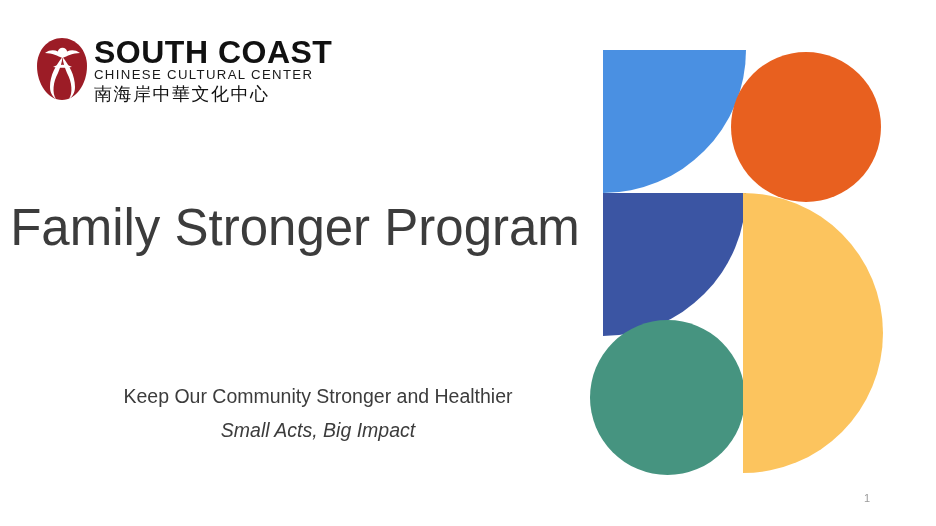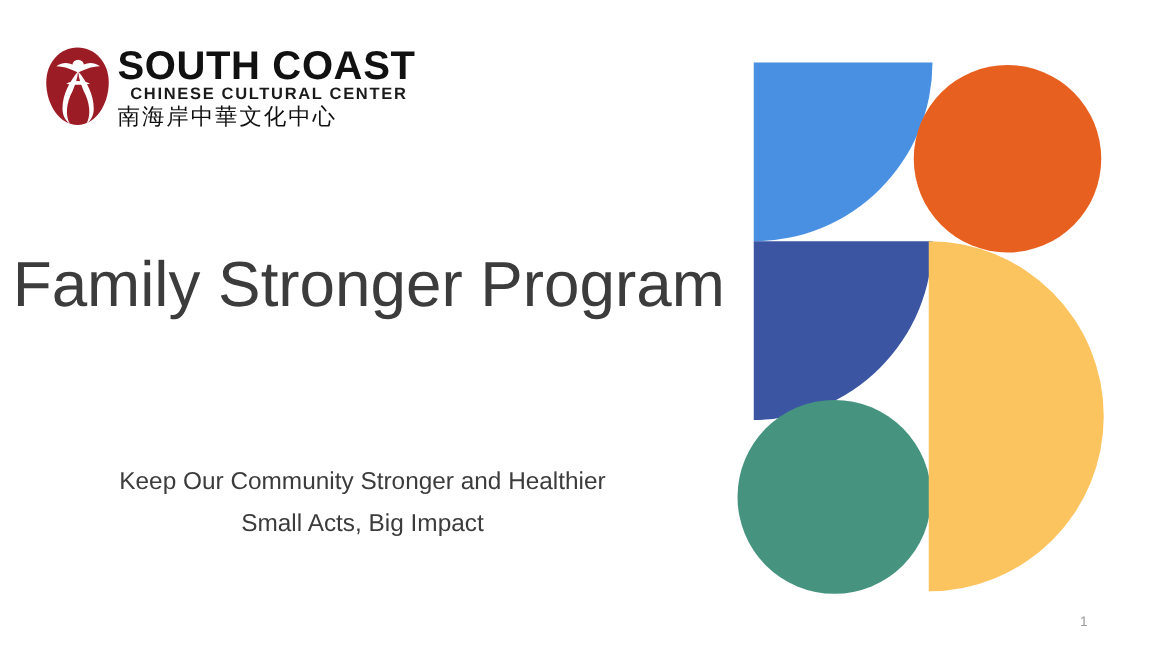--- a/index.html
+++ b/index.html
@@ -44,27 +44,26 @@
     font-family: "Liberation Sans", sans-serif;
     font-weight: bold;
     font-size: 32px;
     line-height: 29px;
     letter-spacing: 0.5px;
     color: #111111;
     white-space: nowrap;
   }
   .logo-line2 {
     font-family: "Liberation Sans", sans-serif;
-    font-weight: bold;
+    font-weight: normal;
     font-size: 13.2px;
     line-height: 16px;
     letter-spacing: 1.35px;
     color: #1a1a1a;
     white-space: nowrap;
-    text-align: right;
   }
   .logo-line3 {
     font-family: "DejaVu Sans", sans-serif;
     font-weight: normal;
     font-size: 18px;
     line-height: 22px;
     letter-spacing: 1.5px;
     color: #111111;
     white-space: nowrap;
   }
@@ -82,34 +81,36 @@
     font-weight: normal;
     font-size: 51px;
     line-height: 63px;
     color: #3c3c3c;
     margin: 0;
     padding: 0;
   }
   .subtitle-area {
     position: absolute;
     left: 0px;
-    top: 371px;
+    top: 382px;
     width: 580px;
     text-align: center;
+    padding-left: 28px;
   }
   .subtitle-1 {
     font-family: "Liberation Sans", sans-serif;
     font-size: 19.5px;
     line-height: 28px;
     color: #3c3c3c;
   }
   .subtitle-2 {
     font-family: "Liberation Sans", sans-serif;
     font-size: 19.5px;
     line-height: 28px;
+    font-style: italic;
     color: #3c3c3c;
     margin-top: 6px;
   }
 
   
   .shape-cluster {
     position: absolute;
     left: 586px;
     top: 44px;
     width: 310px;

